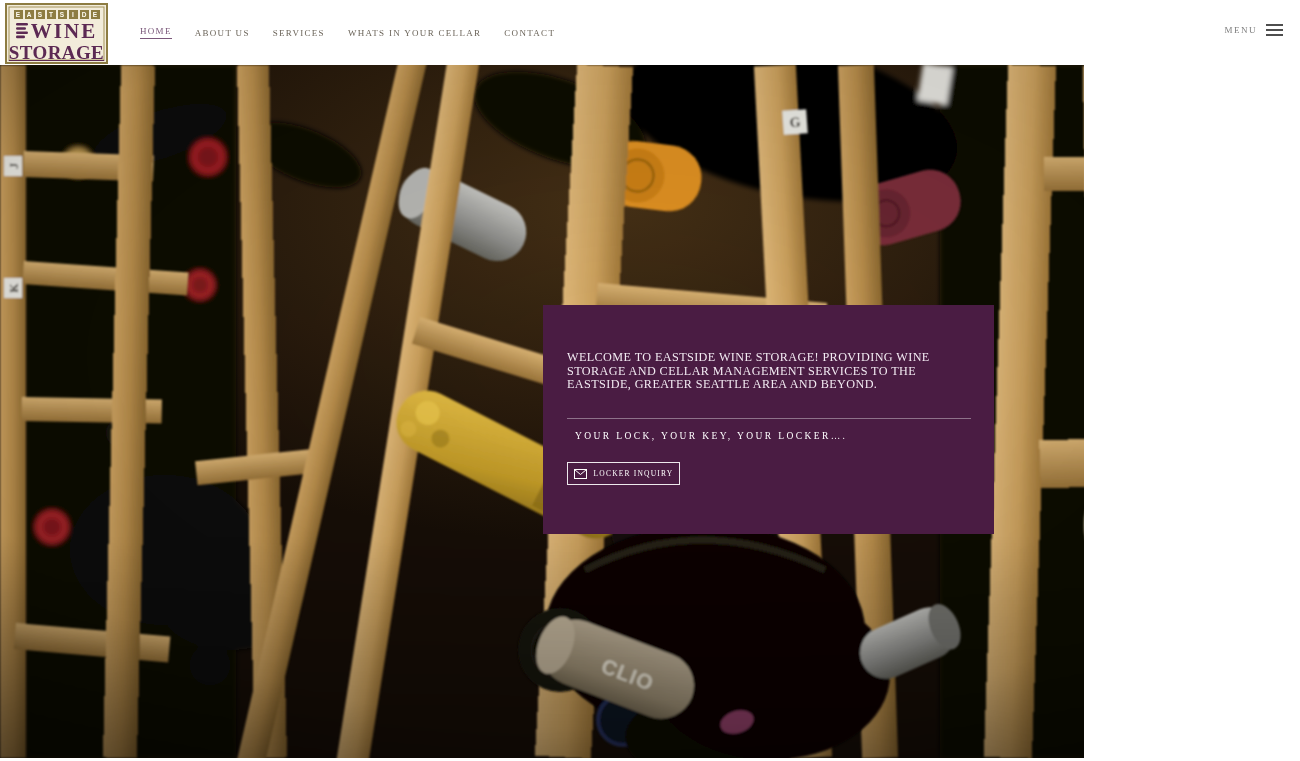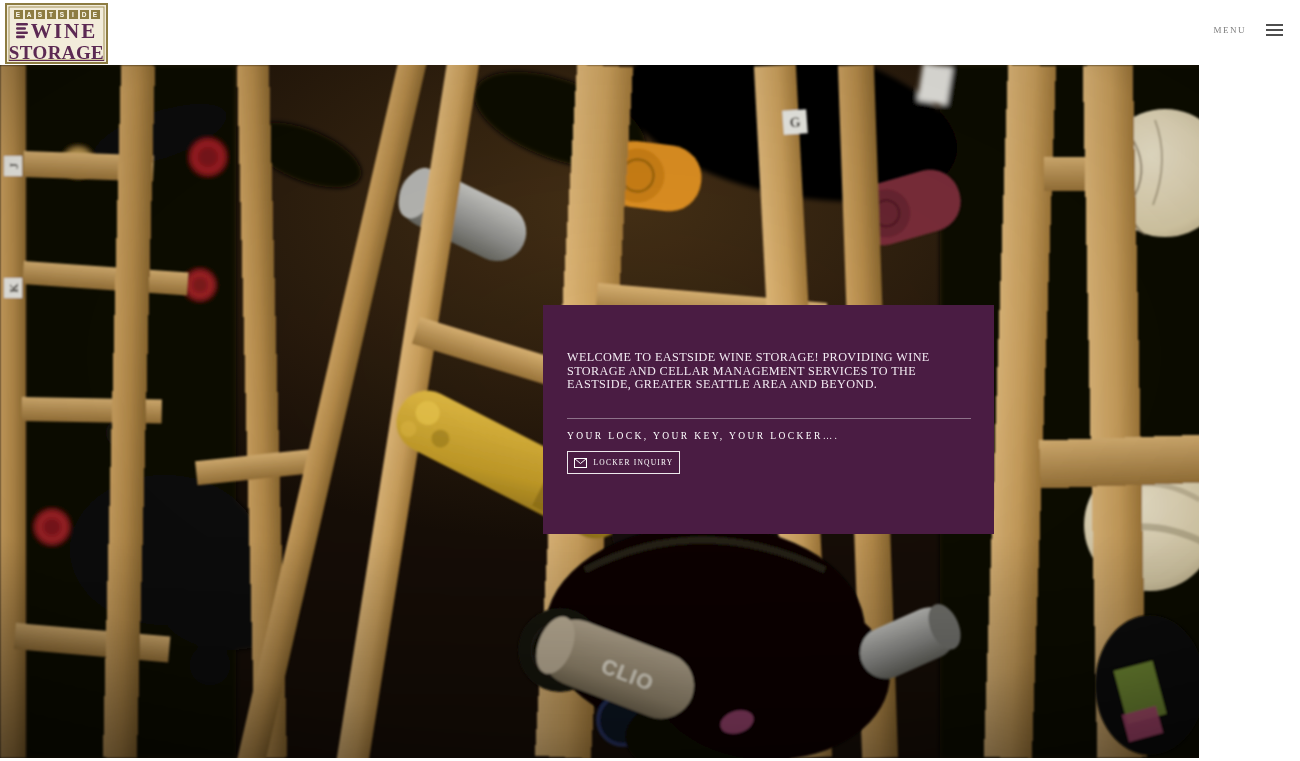--- a/index.html
+++ b/index.html
@@ -23,42 +23,42 @@
     display:flex;align-items:center;justify-content:center;
   }
   .logo-mid{display:flex;align-items:center;justify-content:center;gap:2px;margin-top:1px;height:22px;}
   .logo-wine{font-size:21px;font-weight:bold;color:#5c2953;letter-spacing:2px;line-height:1;}
   .logo-storage{text-align:center;font-size:19px;font-weight:bold;color:#5c2953;letter-spacing:.4px;line-height:1;margin-top:1px;text-decoration:underline;}
 
   .main-nav{position:absolute;left:140px;top:0;height:65px;display:flex;align-items:center;gap:23px;}
   .nav-link{font-size:9px;letter-spacing:1.3px;color:#6b6459;text-decoration:none;cursor:pointer;white-space:nowrap;}
   .nav-link.active{color:#7a577a;border-bottom:1px solid #7a577a;padding-bottom:2px;}
 
-  .menu-toggle{position:absolute;right:17px;top:24px;display:flex;align-items:center;gap:20px;cursor:pointer;}
+  .menu-toggle{position:absolute;right:17px;top:24px;display:flex;align-items:center;gap:9px;cursor:pointer;}
   .menu-label{font-size:9px;letter-spacing:1.5px;color:#7d7d7d;}
   .hamburger{display:flex;flex-direction:column;gap:3px;}
   .hamburger i{display:block;width:17px;height:2px;background:#4e4e4e;}
 
   
-  .hero{position:absolute;top:65px;left:0;width:1199px;height:693px;overflow:hidden;background:#170e07;}
+  .hero{position:absolute;top:65px;left:0;width:1084px;height:693px;overflow:hidden;background:#170e07;}
   .photo{position:absolute;left:0;top:0;}
 
   .card{
     position:absolute;left:543px;top:240px;width:451px;height:229px;box-sizing:border-box;
     background:#4a1c43;padding:46px 22px 0 24px;z-index:5;
   }
   .card h1{
     margin:0;font-size:12.2px;font-weight:400;color:#f2eaf2;
     letter-spacing:.4px;line-height:13.6px;max-width:404px;
   }
   .card hr{border:none;border-top:1px solid rgba(255,255,255,.38);margin:26px 0 0;width:404px;}
   .tagline{margin:11px 0 0;font-size:9.5px;letter-spacing:2.4px;line-height:13.5px;color:#ffffff;}
-  .tagline span{display:block;}
+  .tagline span{display:block;margin-left:8px;}
   .inquiry-btn{
-    margin-top:8px;display:inline-flex;align-items:center;justify-content:center;gap:7px;
+    margin-top:19px;display:inline-flex;align-items:center;justify-content:center;gap:7px;
     border:1px solid rgba(255,255,255,.9);width:113px;height:23px;box-sizing:border-box;
     color:#fff;font-size:7.5px;letter-spacing:1.2px;cursor:pointer;text-decoration:none;white-space:nowrap;
   }
   .bottom-strip{position:absolute;left:0;top:758px;width:1300px;height:3px;background:#ffffff;z-index:30;}
 </style>
 </head>
 <body>
 
 <div class="page">
 
@@ -81,20 +81,27 @@
             <rect x="0" y="5.2" width="10" height="2.6" rx="1.3" fill="#5c2953"></rect>
             <rect x="0" y="9.4" width="12" height="2.6" rx="1.3" fill="#5c2953"></rect>
             <rect x="0" y="13.6" width="9" height="2.6" rx="1.3" fill="#5c2953"></rect>
           </svg>
         </span>
         <span class="logo-wine">WINE</span>
       </div>
       <div class="logo-storage">STORAGE</div>
     </a>
 
+    <nav class="main-nav">
+      <a class="nav-link active">HOME</a>
+      <a class="nav-link">ABOUT US</a>
+      <a class="nav-link">SERVICES</a>
+      <a class="nav-link">WHATS IN YOUR CELLAR</a>
+      <a class="nav-link">CONTACT</a>
+    </nav>
 
     <div class="menu-toggle">
       <span class="menu-label">MENU</span>
       <span class="hamburger">
           <i></i>
           <i></i>
           <i></i>
         </span>
     </div>
   </header>

